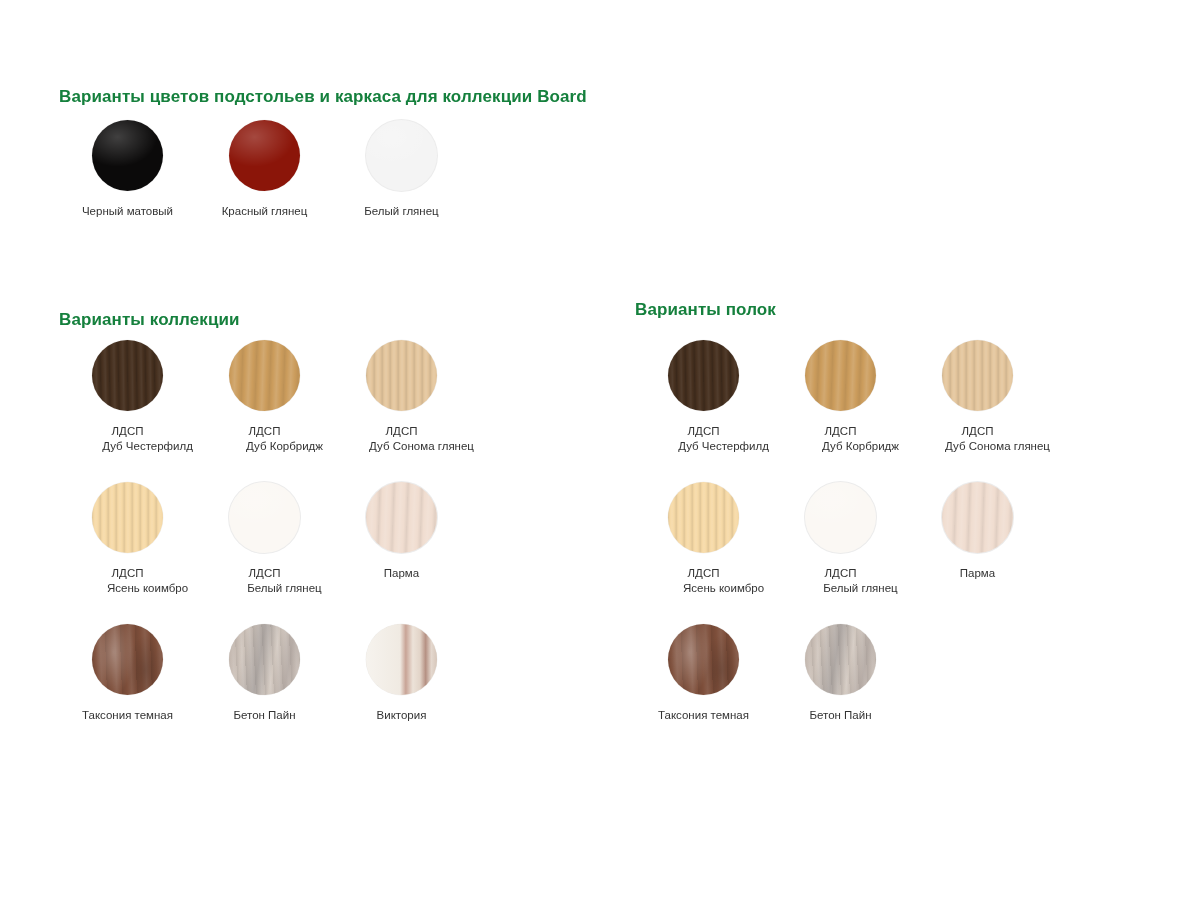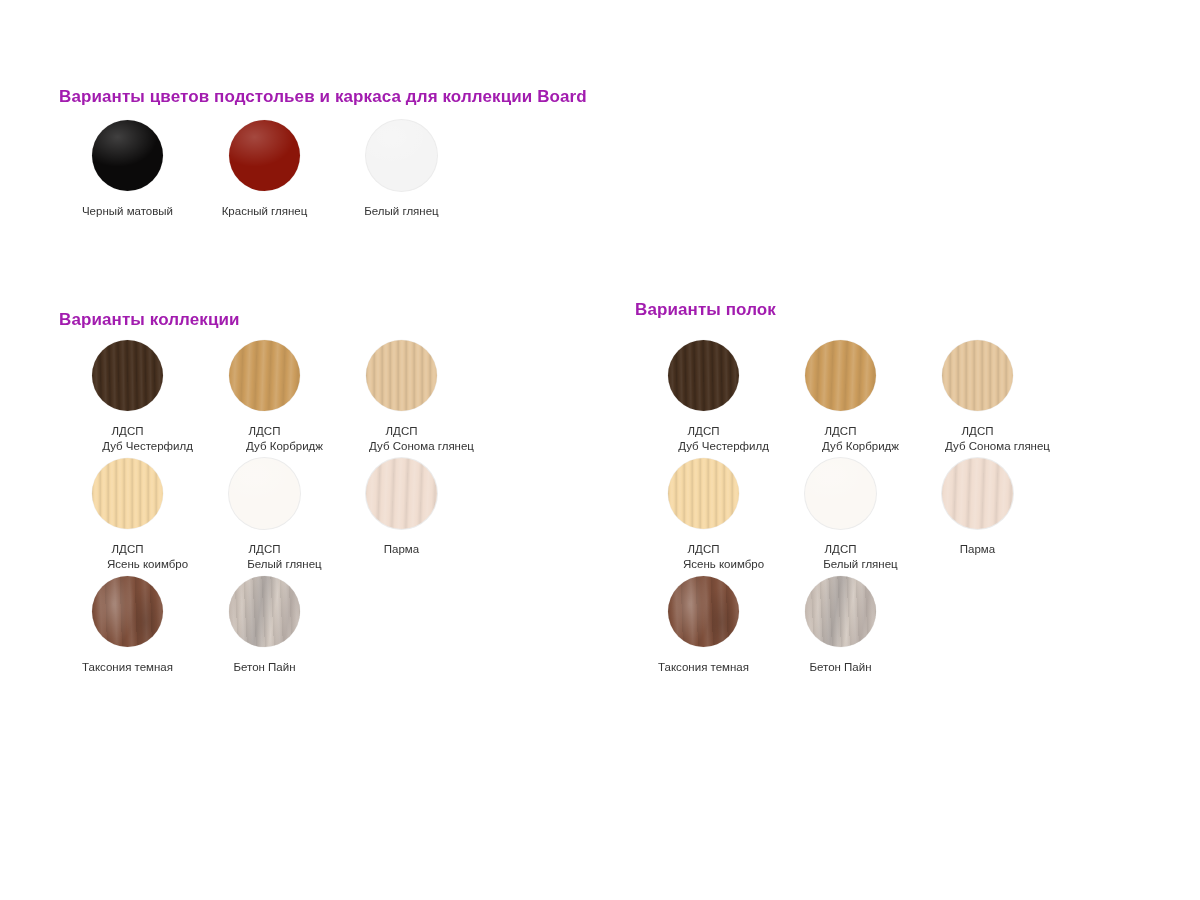--- a/index.html
+++ b/index.html
@@ -20,34 +20,34 @@
     width: 1200px;
     height: 900px;
     padding: 0;
   }
 
   
   .section-title {
     position: absolute;
     font-size: 17px;
     font-weight: bold;
-    color: #a21caf;
+    color: #15803d;
     letter-spacing: 0.1px;
     white-space: nowrap;
   }
   #title-main   { left: 59px;  top: 76px; }
   #title-tops   { left: 59px;  top: 296px; }
   #title-shelf  { left: 635px; top: 286px; }
 
   
   .grid {
     position: absolute;
     display: grid;
     grid-template-columns: repeat(3, 137px);
-    row-gap: 4px;
+    row-gap: 28px;
   }
   #grid-frame  { left: 59px;  top: 120px; }
   #grid-tops   { left: 59px;  top: 340px; }
   #grid-shelf  { left: 635px; top: 340px; }
 
   .swatch-cell {
     width: 137px;
     display: flex;
     flex-direction: column;
     align-items: center;
@@ -245,20 +245,28 @@
         </div>
       </div>
       <div class="swatch-cell">
         <div class="swatch" style="background: rgb(200, 189, 180);">
           <div class="grain grain-concrete"></div>
         </div>
         <div class="swatch-label single">
           <span class="l1">Бетон Пайн</span>
         </div>
       </div>
+      <div class="swatch-cell">
+        <div class="swatch" style="background: rgb(238, 231, 222);">
+          <div class="grain grain-victoria"></div>
+        </div>
+        <div class="swatch-label single">
+          <span class="l1">Виктория</span>
+        </div>
+      </div>
     </div>
 
   <h2 class="section-title" id="title-shelf">Варианты полок</h2>
   <div class="grid" id="grid-shelf">
       <div class="swatch-cell">
         <div class="swatch" style="background: rgb(70, 48, 31);">
           <div class="grain grain-vert-strong"></div>
         </div>
         <div class="swatch-label">
           <span class="l1">ЛДСП</span>

